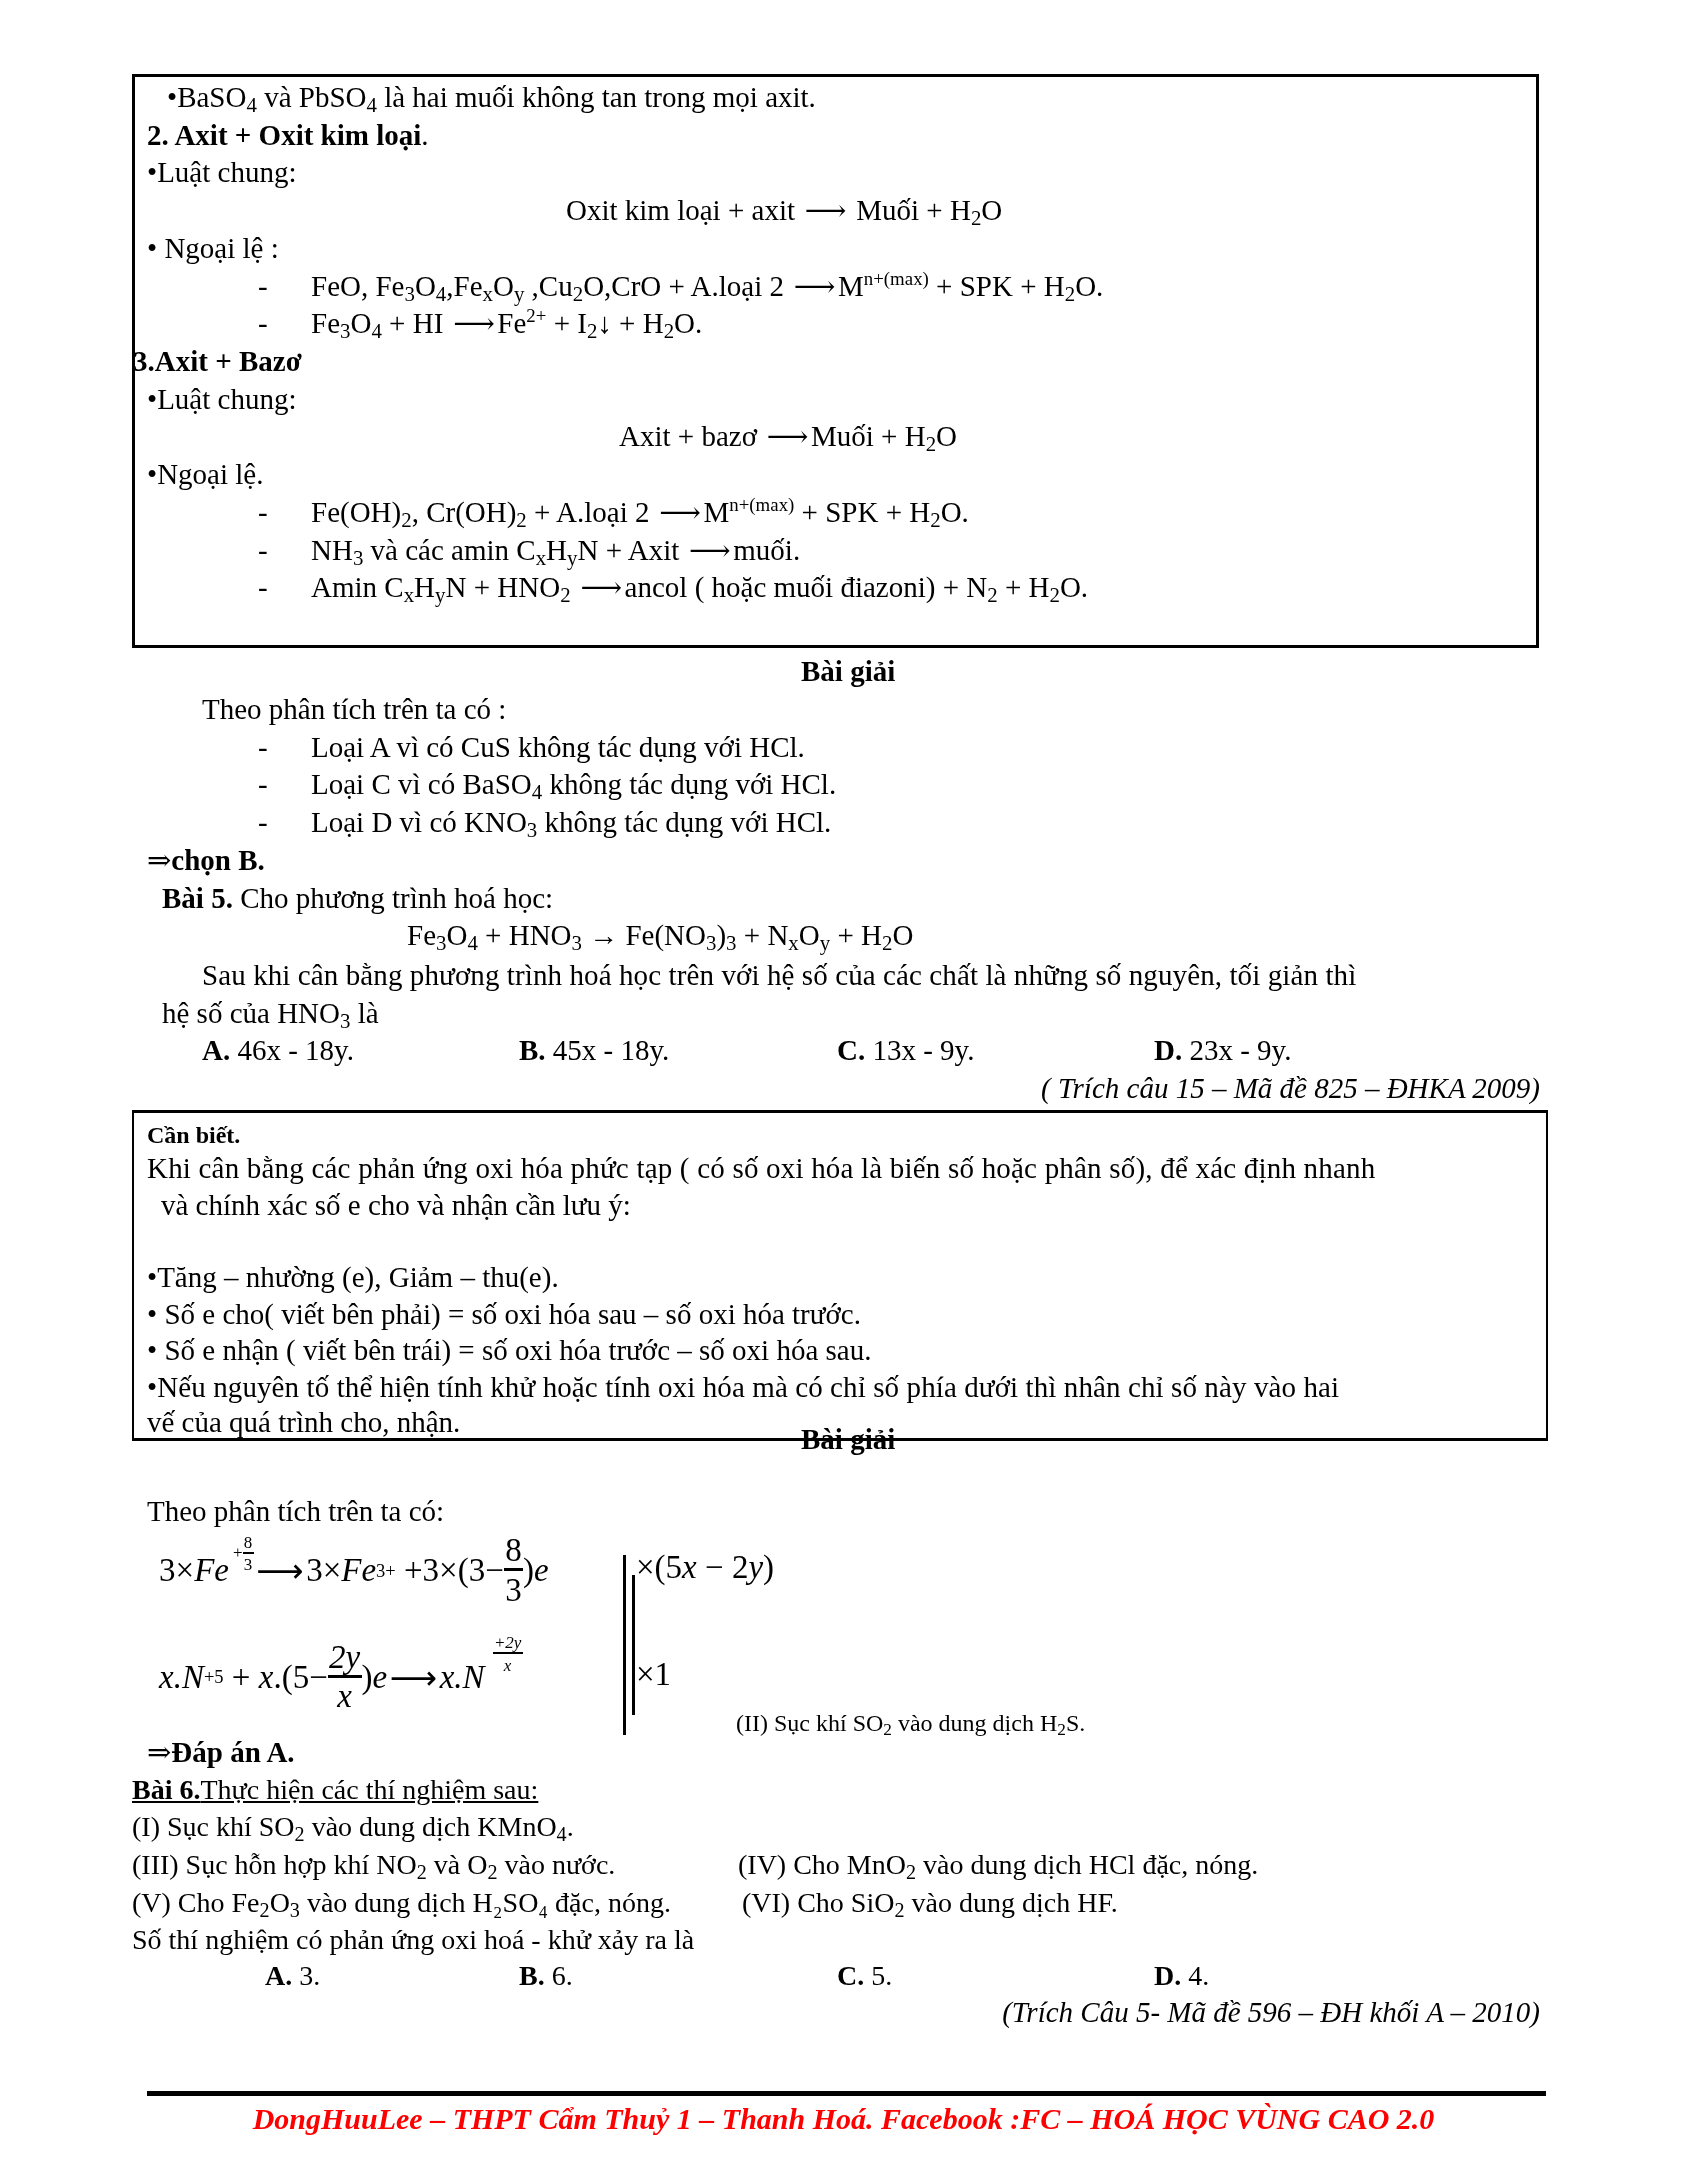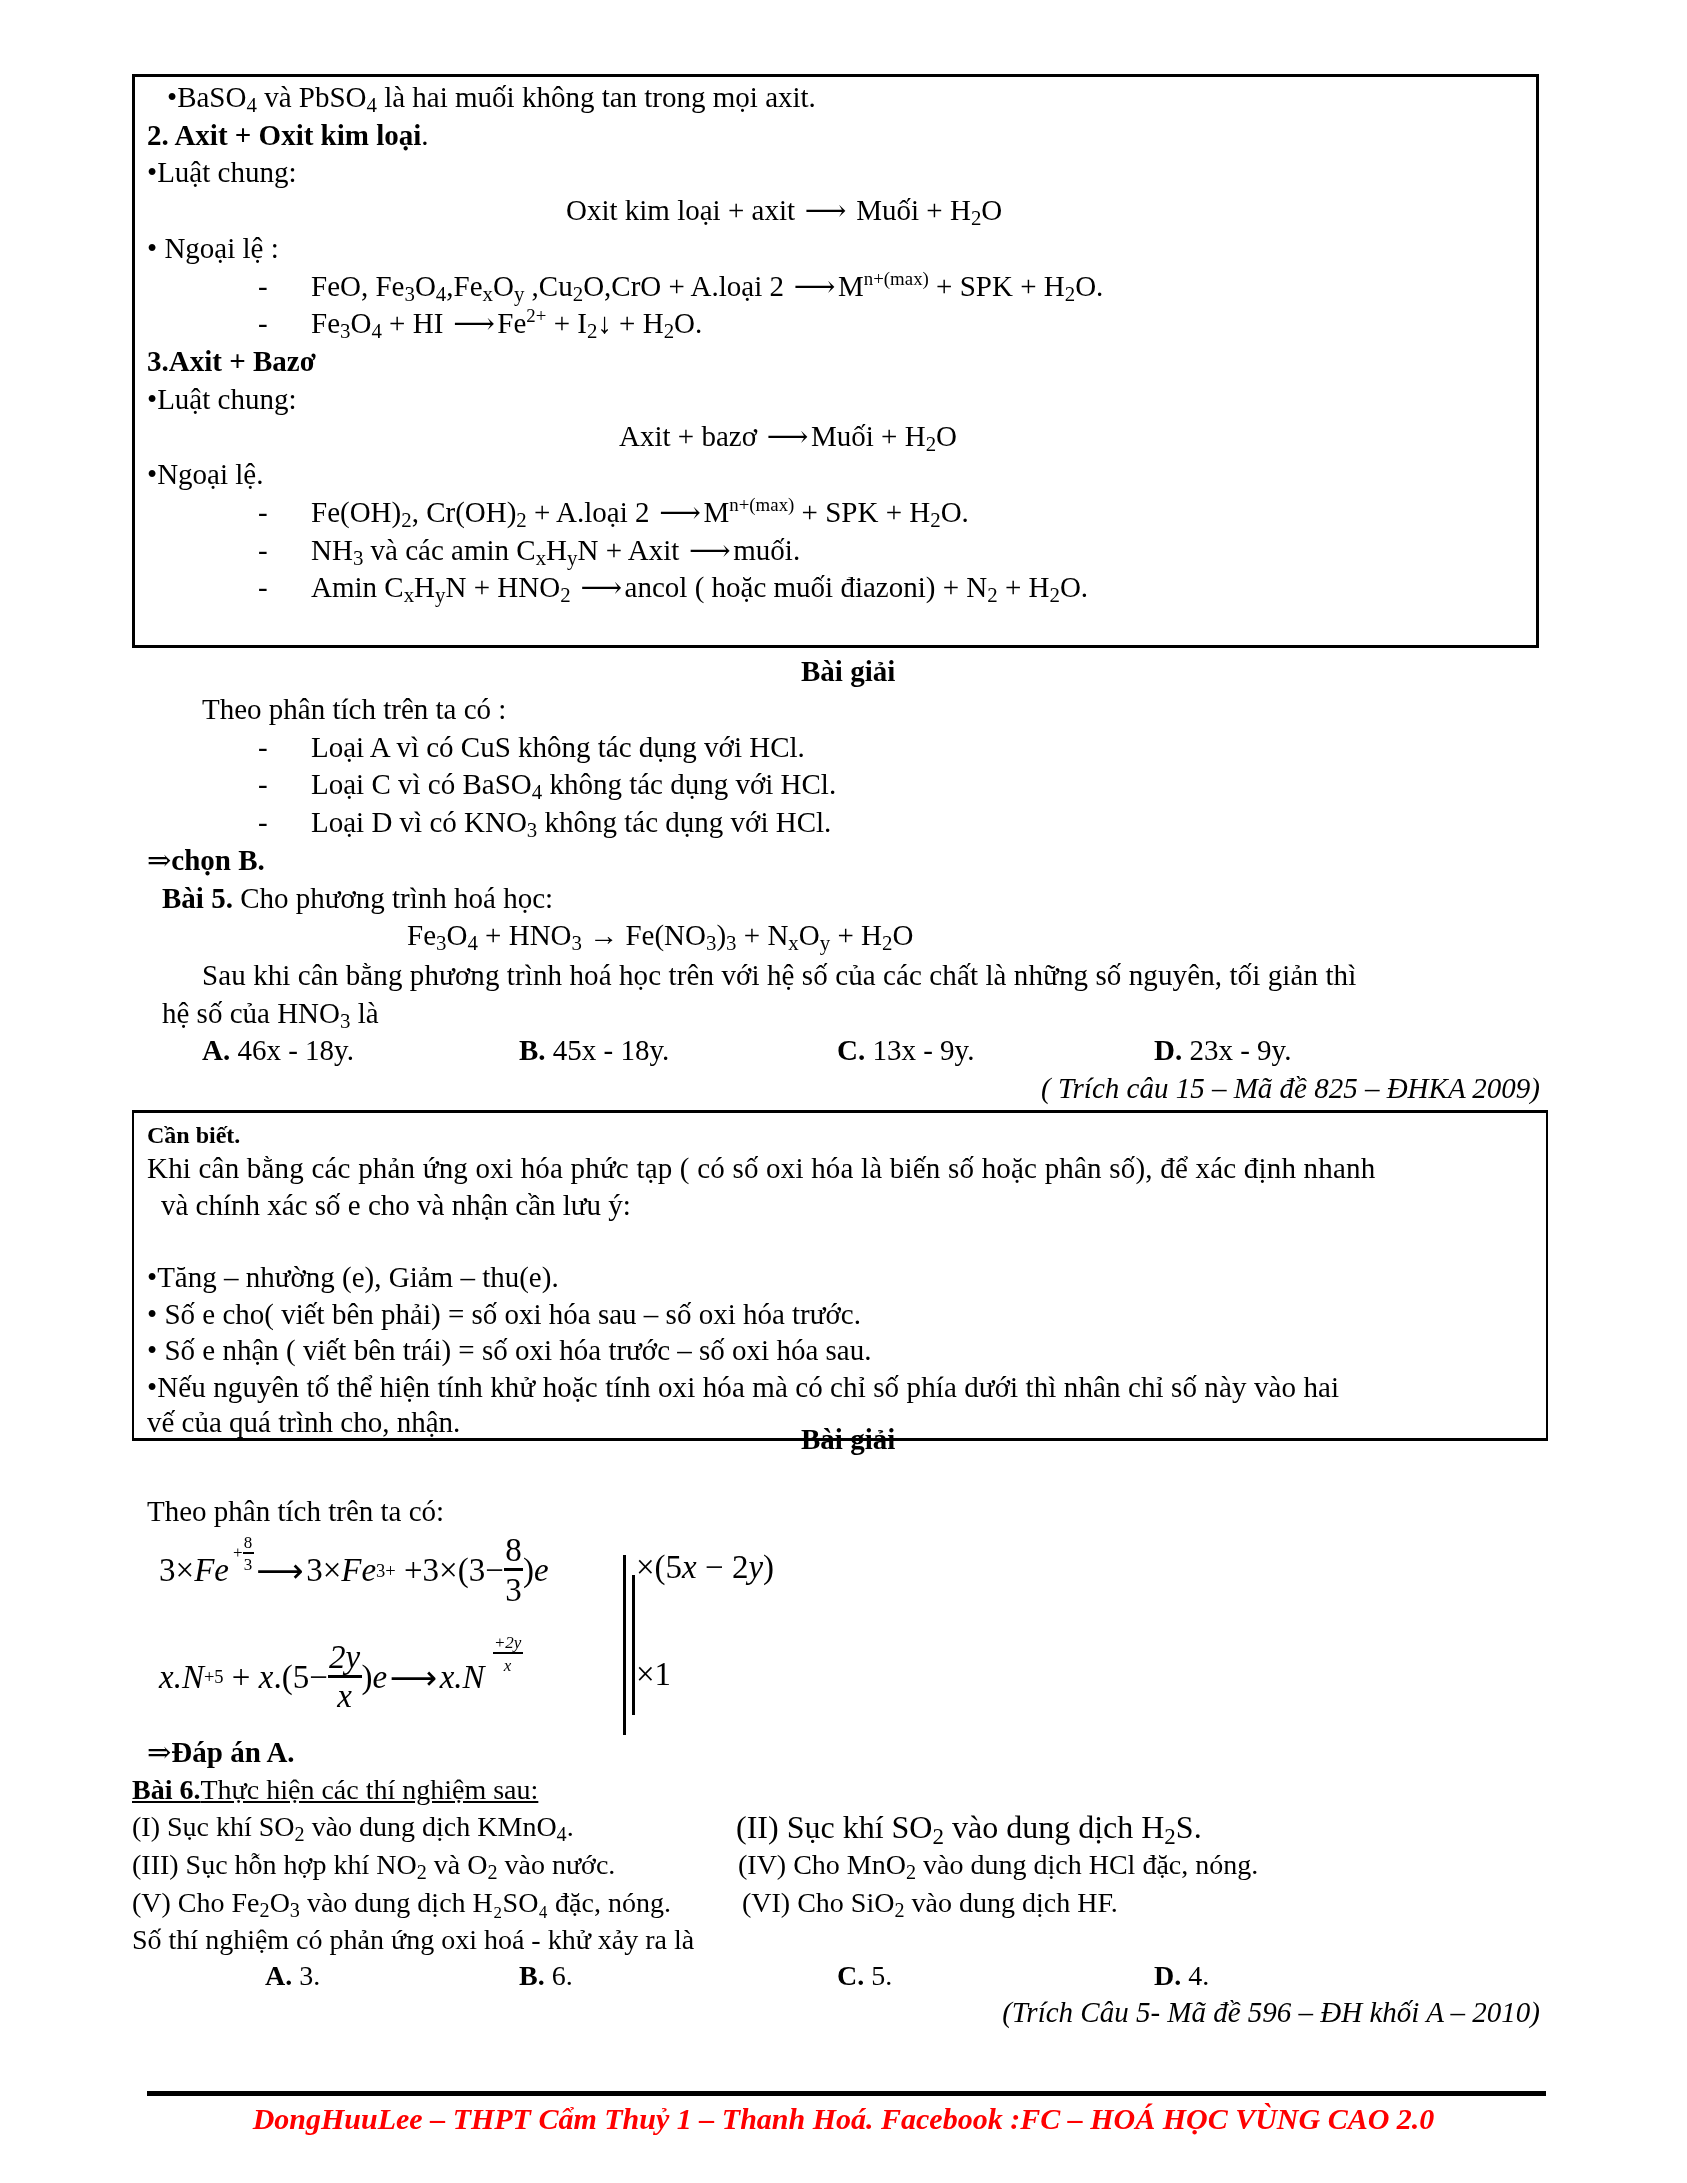--- a/index.html
+++ b/index.html
@@ -54,21 +54,21 @@
 <div class="abs t" style="left:258px; top:267px;">
   <span class="dash">-</span><span>FeO, Fe</span><sub>3</sub><span>O</span><sub>4</sub><span>,Fe</span><sub>x</sub><span>O</span><sub>y</sub><span> ,Cu</span><sub>2</sub><span>O,CrO + A.loại 2</span>
   <span class="arrow">⟶</span><span>M</span><sup>n+(max)</sup><span>  + SPK  + H</span><sub>2</sub><span>O.</span>
 </div>
 
 <div class="abs t" style="left:258px; top:304px;">
   <span class="dash">-</span><span>Fe</span><sub>3</sub><span>O</span><sub>4</sub><span>  + HI</span>
   <span class="arrow">⟶</span><span>Fe</span><sup>2+</sup><span> + I</span><sub>2</sub><span>↓  + H</span><sub>2</sub><span>O.</span>
 </div>
 
-<div class="abs t b" style="left:147px; top:342px;">3.Axit  + Bazơ</div>
+<div class="abs t b" style="left:133px; top:342px;">3.Axit  + Bazơ</div>
 
 <div class="abs t" style="left:147px; top:380px;">•Luật chung:</div>
 
 <div class="abs t" style="left:619px; top:417px;">
   <span>Axit + bazơ</span>
   <span class="arrow">⟶</span><span>Muối  + H</span><sub>2</sub><span>O</span>
 </div>
 
 <div class="abs t" style="left:147px; top:455px;">•Ngoại lệ.</div>
 
@@ -184,21 +184,21 @@
 <div class="vbar" style="left:632px; top:1575px; width:2.6px; height:140px;"></div>
 
 <div class="abs t b" style="left:147px; top:1733px;">
   <span style="font-weight:normal;">⇒</span><span>Đáp án A.</span>
 </div>
 
 <div class="abs t" style="left:132px; top:1771px; font-size:28px;text-decoration:underline;">
   <span class="b">Bài 6.</span><span>Thực hiện các thí nghiệm sau:</span>
 </div>
 <div class="abs t" style="left:132px; top:1808px; font-size:28px;"><span>(I) Sục khí SO</span><sub>2</sub><span> vào dung dịch KMnO</span><sub>4</sub><span>.</span></div>
-<div class="abs t" style="left:736px; top:1808px; font-size:32px;"><span>(II) Sục khí SO</span><sub>2</sub><span> vào dung dịch H</span><sub>2</sub><span>S.</span></div>
+<div class="abs t" style="left:736px; top:1704px; font-size:24px;"><span>(II) Sục khí SO</span><sub>2</sub><span> vào dung dịch H</span><sub>2</sub><span>S.</span></div>
 <div class="abs t" style="left:132px; top:1846px; font-size:28px;"><span>(III) Sục hỗn hợp khí NO</span><sub>2</sub><span> và O</span><sub>2</sub><span> vào nước.</span></div>
 <div class="abs t" style="left:738px; top:1846px; font-size:28px;"><span>(IV) Cho MnO</span><sub>2</sub><span> vào dung dịch HCl đặc, nóng.</span></div>
 <div class="abs t" style="left:132px; top:1884px; font-size:28px;"><span>(V) Cho Fe</span><sub>2</sub><span>O</span><sub>3</sub><span> vào dung dịch H₂SO₄ đặc, nóng.</span></div>
 <div class="abs t" style="left:742px; top:1884px; font-size:28px;"><span>(VI) Cho SiO</span><sub>2</sub><span> vào dung dịch HF.</span></div>
 <div class="abs t" style="left:132px; top:1921px; font-size:28px;">Số thí nghiệm có phản ứng oxi hoá - khử xảy ra là</div>
 <div class="abs t" style="left:265px; top:1957px; font-size:28px;"><span class="b">A.</span><span> 3.</span></div>
 <div class="abs t" style="left:519px; top:1957px; font-size:28px;"><span class="b">B.</span><span> 6.</span></div>
 <div class="abs t" style="left:837px; top:1957px; font-size:28px;"><span class="b">C.</span><span> 5.</span></div>
 <div class="abs t" style="left:1154px; top:1957px; font-size:28px;"><span class="b">D.</span><span> 4.</span></div>
 <div class="abs t i" style="right:147px; top:1993px;">(Trích Câu 5- Mã đề 596 – ĐH khối A – 2010)</div>

